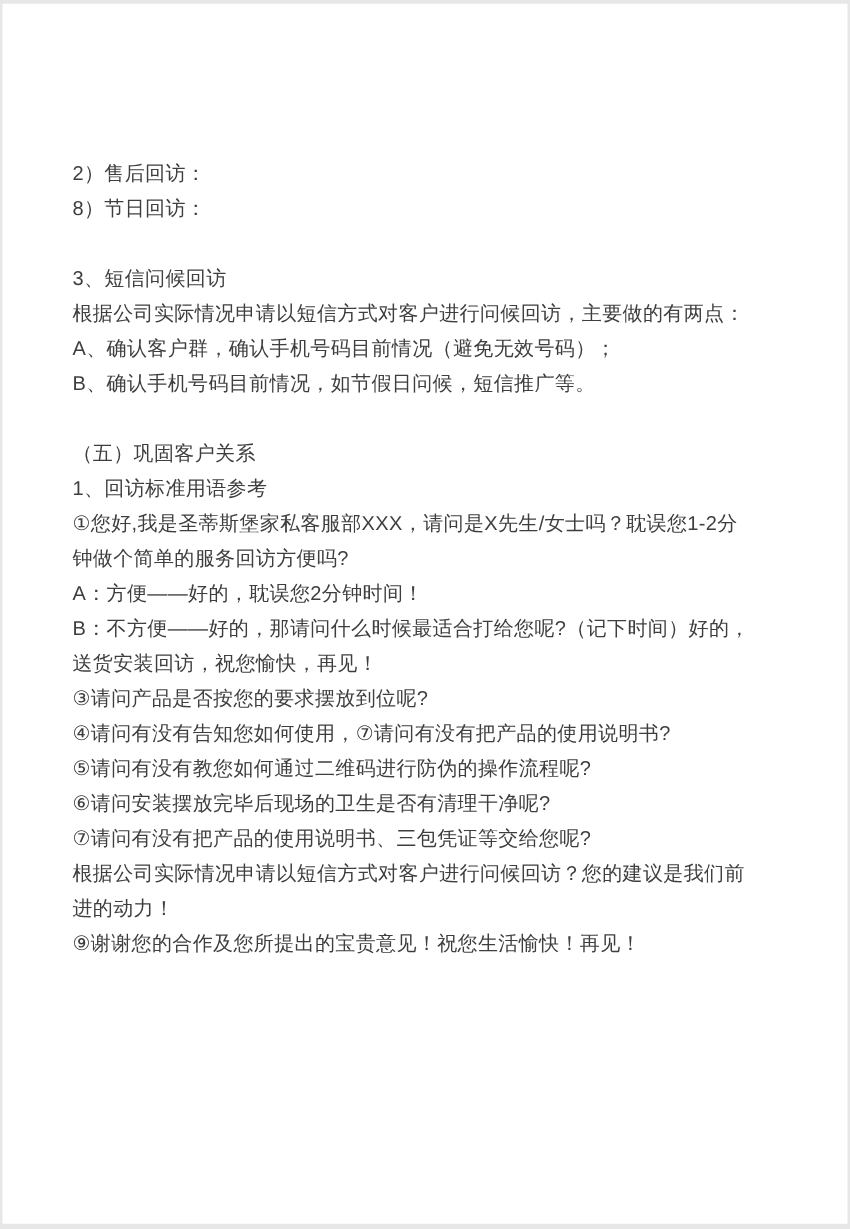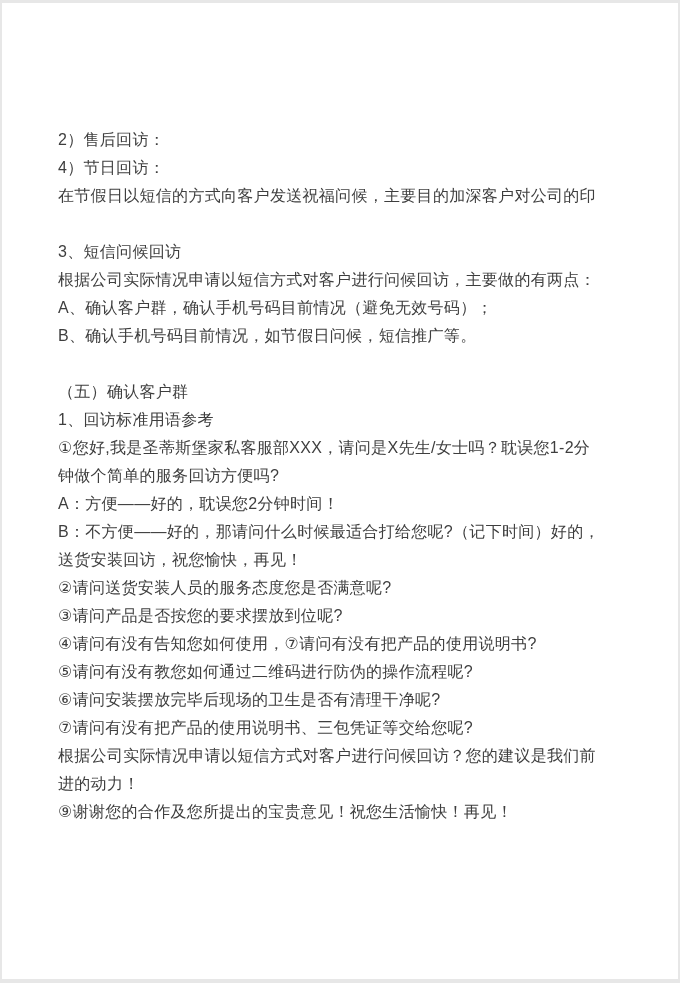--- a/index.html
+++ b/index.html
@@ -46,36 +46,34 @@
   }
 </style>
 </head>
 <body>
 
 <div class="viewer">
   <div class="paper">
     <div class="content">
 
     <div class="line">2）售后回访：</div>
-        <div class="line">4）节日回访：</div>
-        <div class="line">在节假日以短信的方式向客户发送祝福问候，主要目的加深客户对公司的印</div>
+        <div class="line">8）节日回访：</div>
         <div class="line"></div>
         <div class="line">3、短信问候回访</div>
         <div class="line">根据公司实际情况申请以短信方式对客户进行问候回访，主要做的有两点：</div>
         <div class="line">A、确认客户群，确认手机号码目前情况（避免无效号码）；</div>
         <div class="line">B、确认手机号码目前情况，如节假日问候，短信推广等。</div>
         <div class="line"></div>
-        <div class="line">（五）确认客户群</div>
+        <div class="line">（五）巩固客户关系</div>
         <div class="line">1、回访标准用语参考</div>
         <div class="line">①您好,我是圣蒂斯堡家私客服部XXX，请问是X先生/女士吗？耽误您1-2分</div>
         <div class="line">钟做个简单的服务回访方便吗?</div>
         <div class="line">A：方便——好的，耽误您2分钟时间！</div>
         <div class="line">B：不方便——好的，那请问什么时候最适合打给您呢?（记下时间）好的，</div>
         <div class="line">送货安装回访，祝您愉快，再见！</div>
-        <div class="line">②请问送货安装人员的服务态度您是否满意呢?</div>
         <div class="line">③请问产品是否按您的要求摆放到位呢?</div>
         <div class="line">④请问有没有告知您如何使用，⑦请问有没有把产品的使用说明书?</div>
         <div class="line">⑤请问有没有教您如何通过二维码进行防伪的操作流程呢?</div>
         <div class="line">⑥请问安装摆放完毕后现场的卫生是否有清理干净呢?</div>
         <div class="line">⑦请问有没有把产品的使用说明书、三包凭证等交给您呢?</div>
         <div class="line">根据公司实际情况申请以短信方式对客户进行问候回访？您的建议是我们前</div>
         <div class="line">进的动力！</div>
         <div class="line">⑨谢谢您的合作及您所提出的宝贵意见！祝您生活愉快！再见！</div>
       </div>
   </div>

